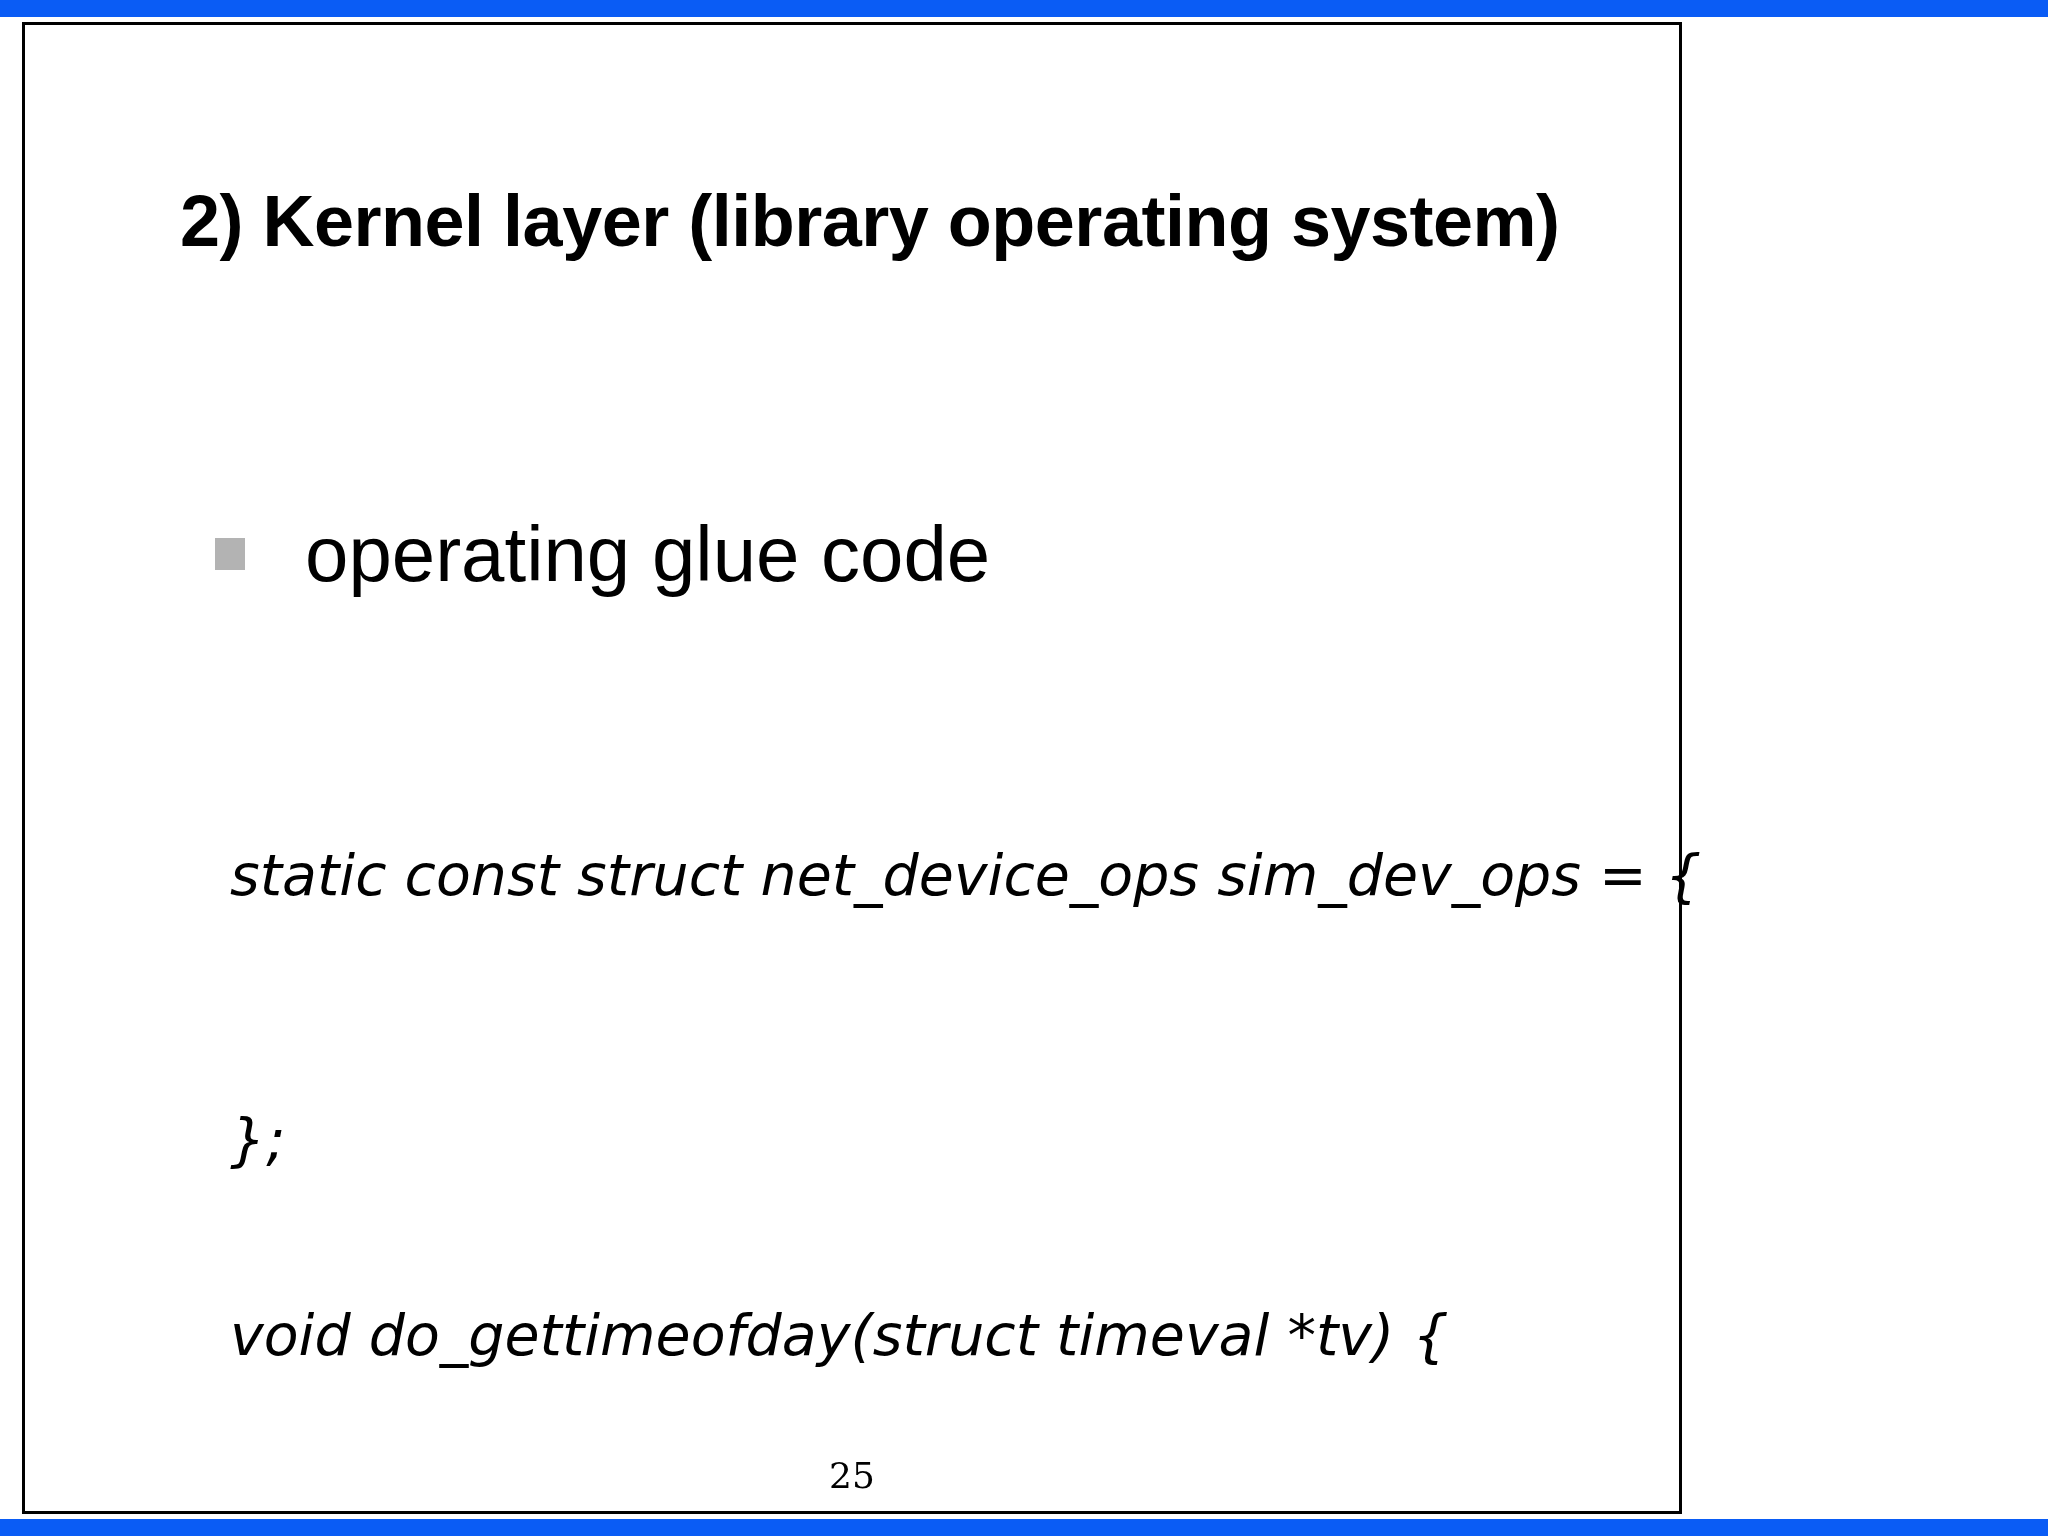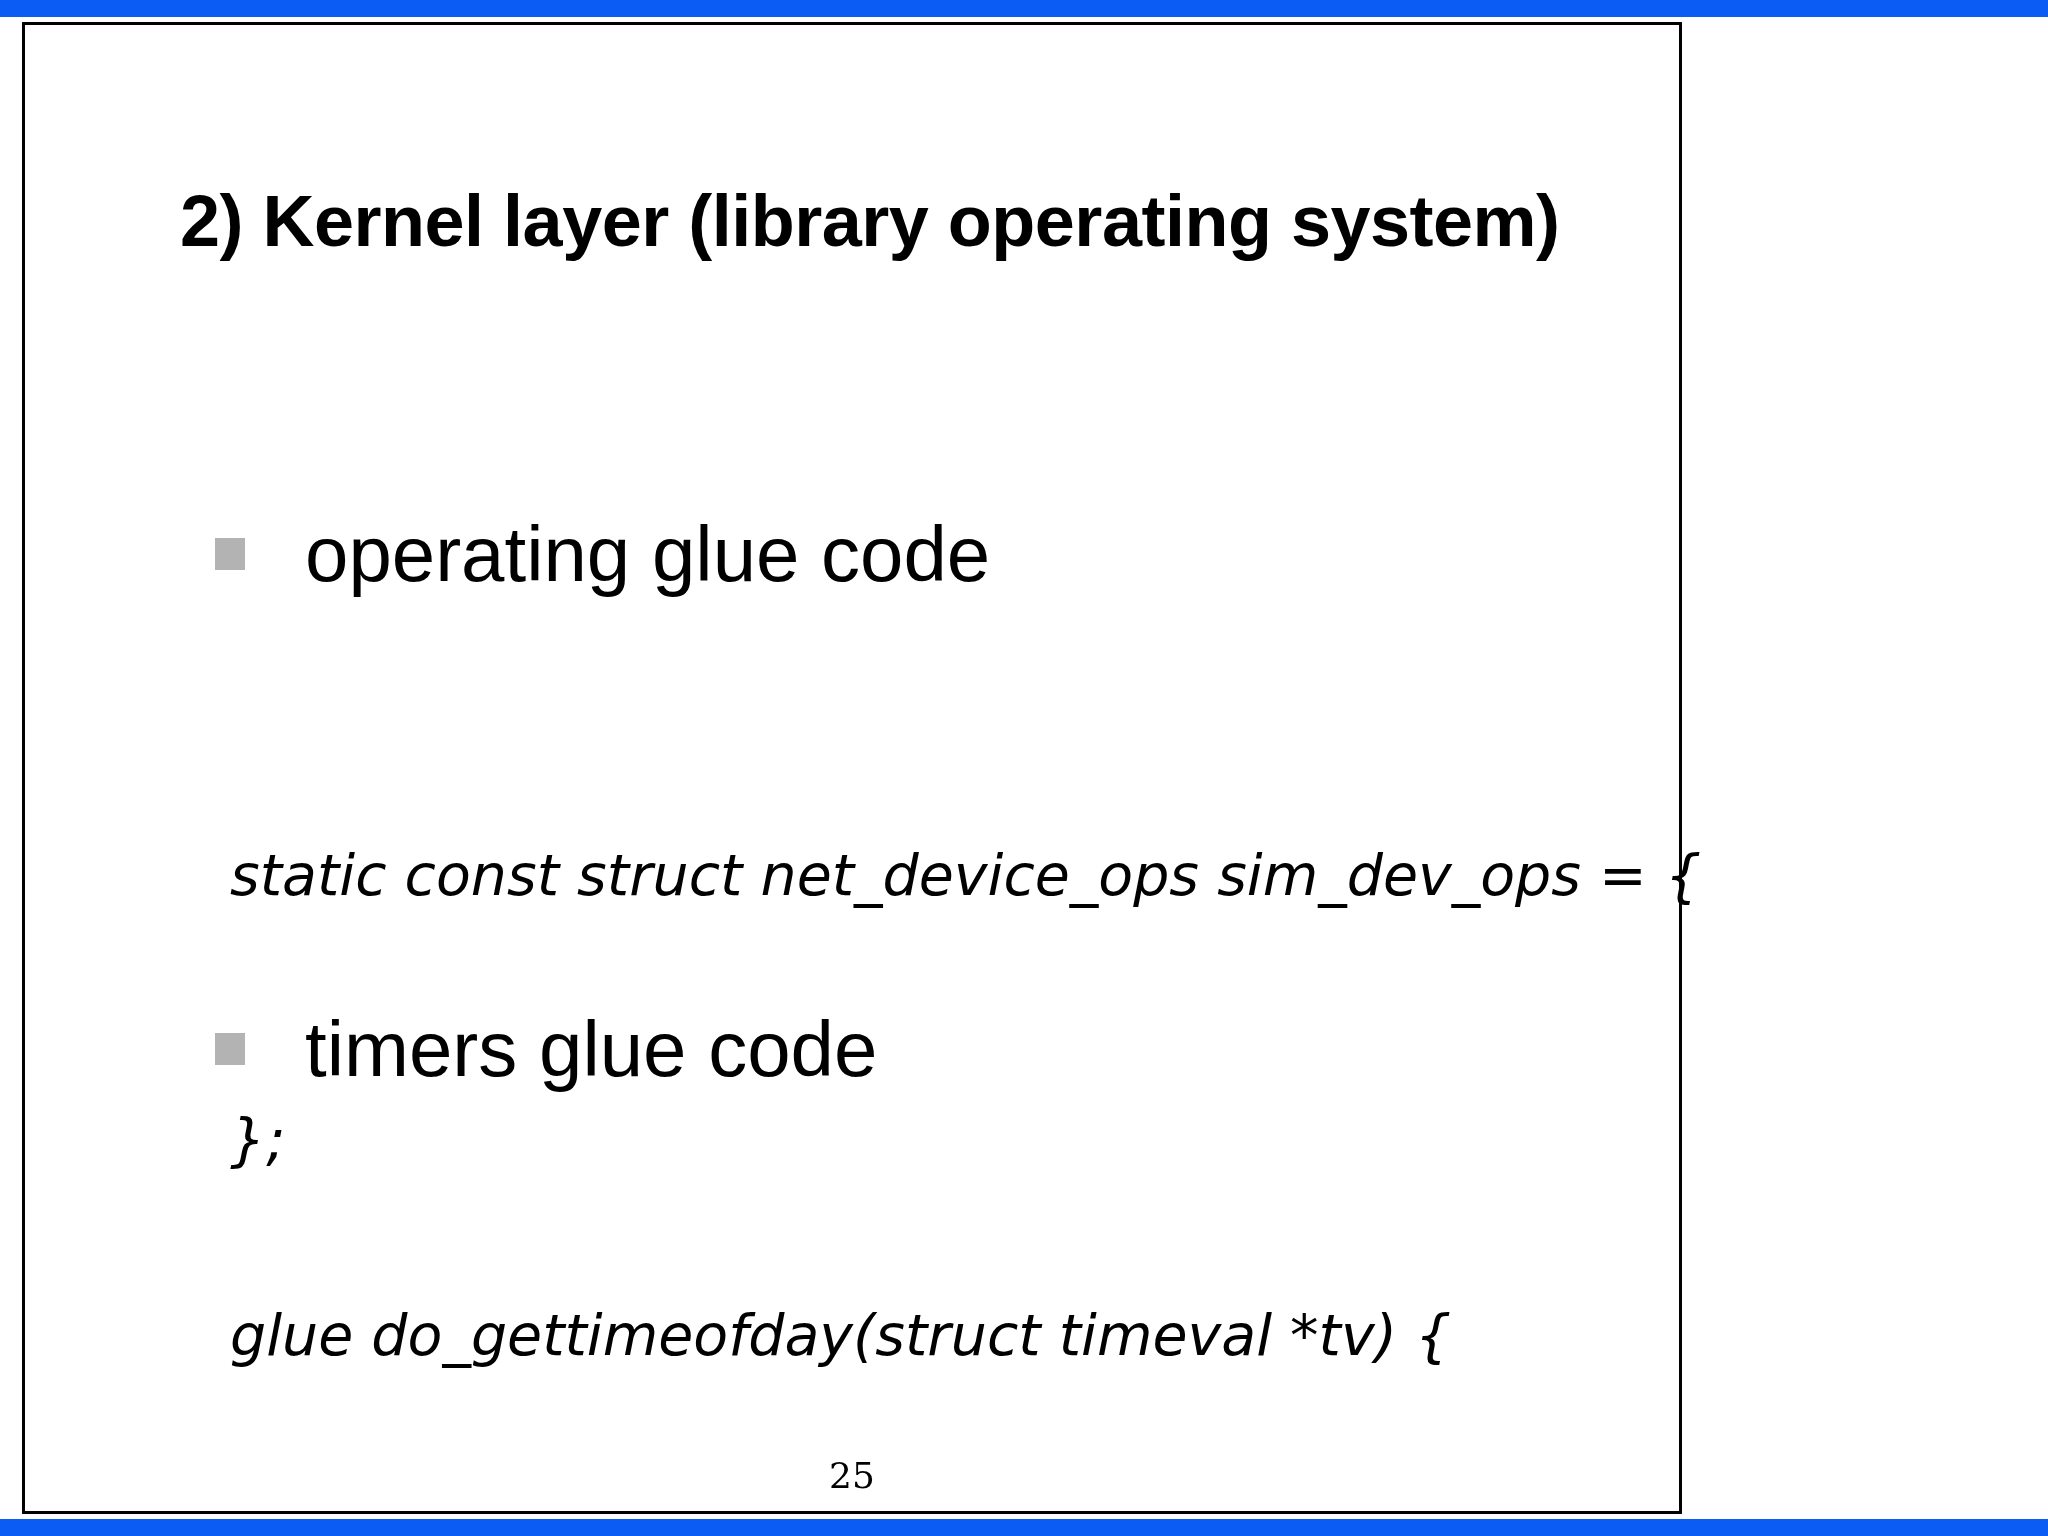--- a/index.html
+++ b/index.html
@@ -143,27 +143,23 @@
       <div class="bullet-row b1">
         <span class="bullet-marker"></span>
         <span class="bullet-text">operating glue code</span>
       </div>
 
       <div class="code c1">
         <span class="ln">static const struct net_device_ops sim_dev_ops = {</span>
         <span class="ln">};</span>
       </div>
 
-      <div class="bullet-row b2">
-        <span class="bullet-marker"></span>
-        <span class="bullet-text">timers glue code</span>
-      </div>
 
       <div class="code c2">
-        <span class="ln">glue do_gettimeofday(struct timeval *tv) {</span>
+        <span class="ln">void do_gettimeofday(struct timeval *tv) {</span>
         
         
         
       </div>
 
       <div class="page-number">25</div>
 
     </div>
   </div>
 </div>

